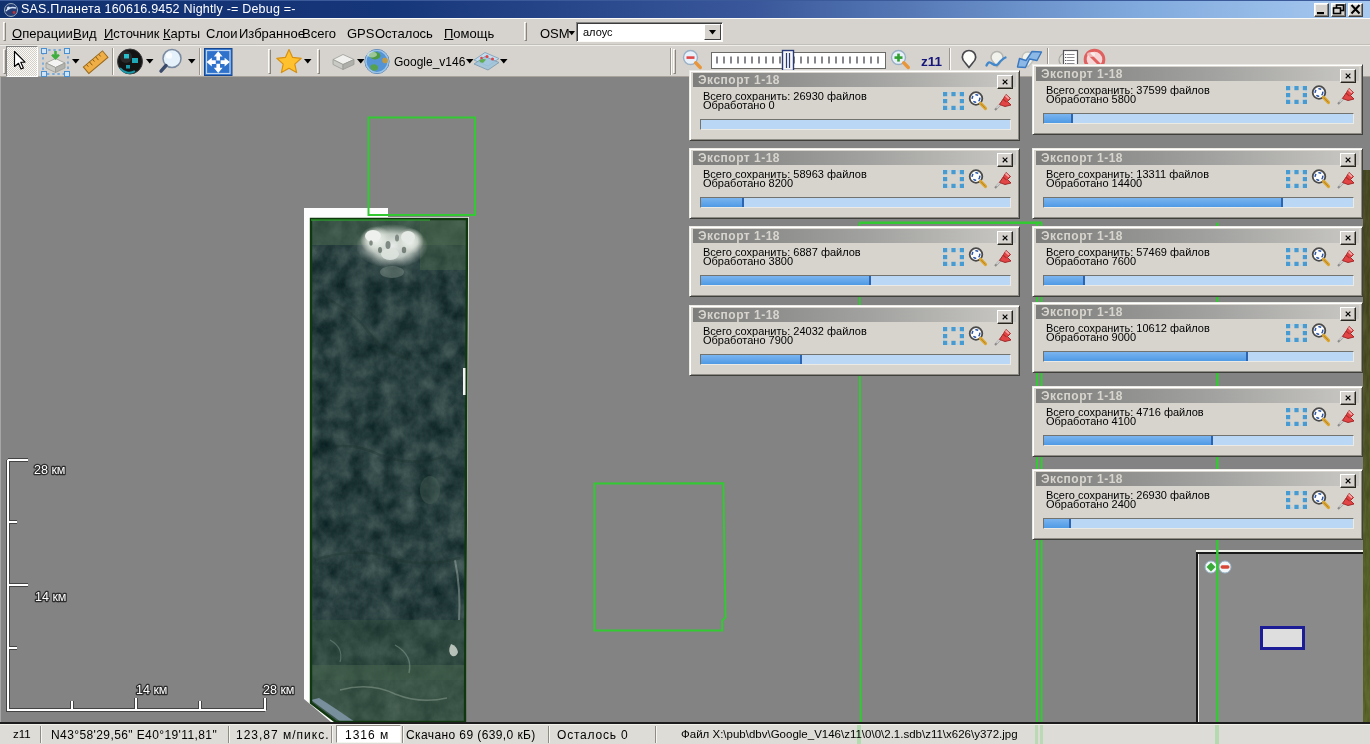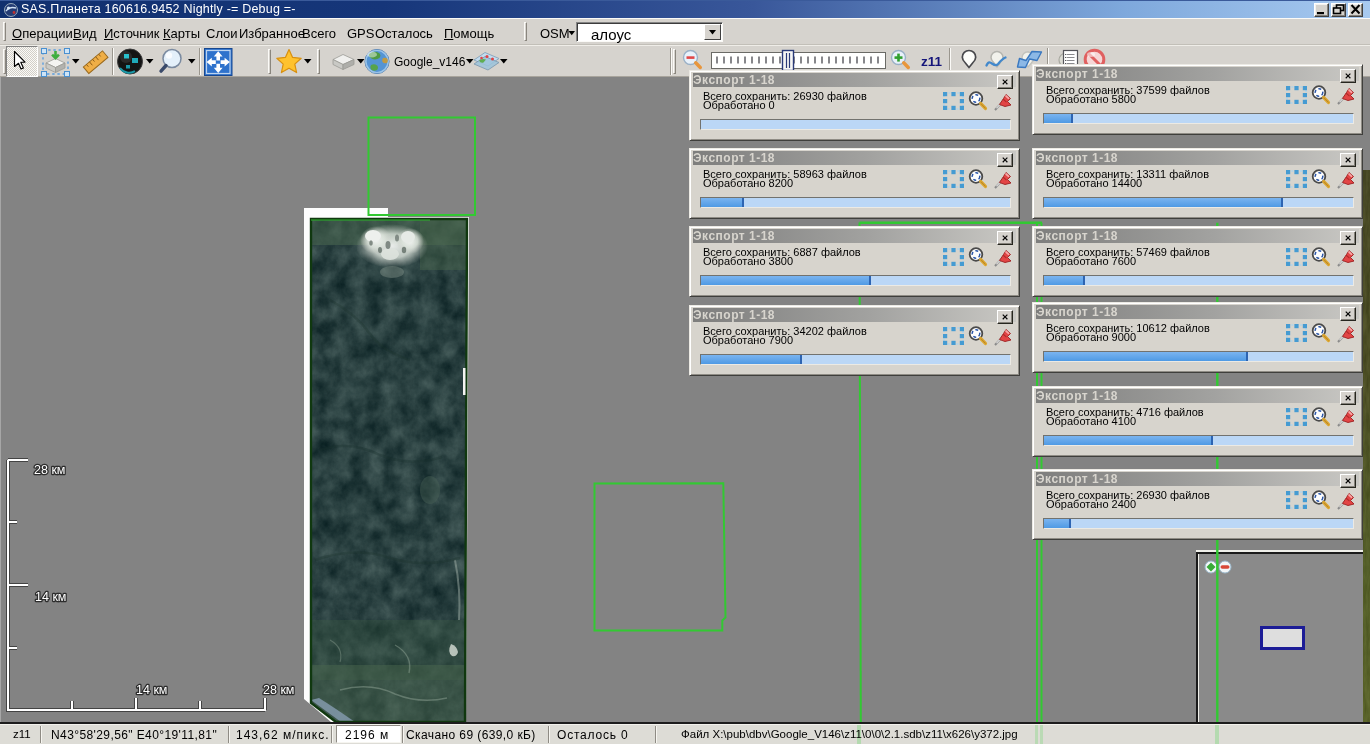--- a/index.html
+++ b/index.html
@@ -10,21 +10,21 @@
 .wbtn{position:absolute;top:2px;width:15px;height:14px;background:#d6d3ce;border:1px solid;border-color:#fff #404040 #404040 #fff;box-shadow:inset -1px -1px 0 #85827c, inset 1px 1px 0 #f4f2ee}
 .menubar{position:absolute;left:0;top:18px;width:1370px;height:26px;background:#d6d3ce;border-top:1px solid #fbfaf7}
 .mi{position:absolute;top:7px;color:#000;font-size:13px;white-space:pre}
 .grip{position:absolute;width:3px;background:#d6d3ce;border-left:1px solid #fbfaf7;border-top:1px solid #fbfaf7;border-right:1px solid #8a867e;border-bottom:1px solid #8a867e}
 .toolbar{position:absolute;left:0;top:44px;width:1370px;height:33px;background:#d6d3ce;border-bottom:1px solid #a8a49c;border-top:1px solid #c2bfb8;box-shadow:inset 0 1px 0 #efede8}
 .sep{position:absolute;width:2px;border-left:1px solid #9a968e;border-right:1px solid #fbfaf7}
 .statusbar{position:absolute;left:0;top:722px;width:1370px;height:22px;background:#dddcd6;border-top:2px solid #1c1c1c;box-shadow:inset 0 1px 0 #f2f1ec;color:#000;z-index:30}
 .st{position:absolute;top:4px;font-size:12px;letter-spacing:0.4px;white-space:pre}
 .ssep{position:absolute;top:2px;height:17px;width:2px;border-left:1px solid #8e8b84;border-right:1px solid #f6f5f0}
 .dlg{position:absolute;width:331px;height:71px;background:#d7d4cd;border:1px solid;border-color:#eceae4 #3f3f3c #3f3f3c #eceae4;box-shadow:inset 1px 1px 0 #ffffff, inset -1px -1px 0 #8f8c85;z-index:10}
-.ttl{position:absolute;left:3px;top:2px;right:3px;height:14px;background:linear-gradient(90deg,#7e7e7d 0%,#a2a2a0 55%,#c9c8c4 100%);color:#d8d5ce;font-weight:bold;font-size:12px;line-height:14px;letter-spacing:0.5px}
+.ttl{position:absolute;left:3px;top:2px;right:3px;height:14px;background:linear-gradient(90deg,#7e7e7d 0%,#a2a2a0 55%,#c9c8c4 100%);color:#d8d5ce;font-weight:bold;font-size:12px;line-height:14px;padding-left:5px;letter-spacing:0.5px}
 .cls{position:absolute;top:4px;right:6px;width:16px;height:14px;background:#d6d3ce;border:1px solid;border-color:#fff #26261f #26261f #fff;box-shadow:inset -1px -1px 0 #84817a;text-align:center;font-size:8.5px;font-weight:bold;line-height:12px;color:#000}
 .t1{position:absolute;left:13px;top:19px;font-size:11px;color:#000}
 .t2{position:absolute;left:13px;top:28px;font-size:11px;color:#000}
 .pb{position:absolute;left:10px;top:48px;width:311px;height:11px;background:#bbd7f6;border:1px solid;border-color:#72726e #eceae4 #eceae4 #72726e}
 .pf{height:100%;background:linear-gradient(#7ab4f0,#4f9ae4);border-right:2px solid #2d64b2}
 .dico{position:absolute;left:250px;top:19px}
 .minimap{position:absolute;left:1196px;top:550px;width:174px;height:172px;z-index:4}
 </style></head>
 <body>
 
@@ -59,21 +59,21 @@
  <div class="mi" style="left:302px">Всего</div>
  <div class="mi" style="left:347px">GPS</div>
  <div class="mi" style="left:375px">Осталось</div>
  <div class="mi" style="left:444px"><u>П</u>омощь</div>
  <div class="grip" style="left:524px;top:3px;height:19px"></div>
  <div class="mi" style="left:540px">OSM</div>
  <svg class="abs" style="left:568px;top:12px" width="8" height="5" viewBox="0 0 8 5">
       <path d="M0.5,0 h6.5 l-3.25,4.2 z" fill="#000"></path>
     </svg>
  <div class="abs" style="left:576px;top:3px;width:147px;height:20px;background:#fff;border:1px solid;border-color:#848484 #fbfaf7 #fbfaf7 #848484;box-shadow:inset 1px 1px 0 #3c3c3c">
-   <div class="abs" style="left:14px;top:3px;font-size:15px">алоус</div>
+   <div class="abs" style="left:6px;top:3px;font-size:11px">алоус</div>
    <div class="abs" style="right:1px;top:1px;width:17px;height:16px;background:#d6d3ce;border:1px solid;border-color:#fff #404040 #404040 #fff"><svg width="15" height="14" viewBox="0 0 15 14">
           <path d="M4,5 h7 l-3.5,4.5 z" fill="#000"></path>
         </svg></div>
  </div>
 </div>
 
 <div class="toolbar">
  <div class="grip" style="left:3px;top:4px;height:25px"></div>
  <div class="abs" style="left:6px;top:1px;width:32px;height:31px;background-image:repeating-conic-gradient(#fbfaf7 0% 25%, #d2cfc8 25% 50%);background-size:2px 2px;border:1px solid;border-color:#808080 #fff #fff #808080"></div>
  <div class="sep" style="left:112px;top:3px;height:27px"></div>
@@ -354,21 +354,21 @@
  <svg class="dico" width="74" height="24" viewBox="0 0 74 24">
       <use href="#dlgico"></use>
     </svg>
  <div class="pb">
       <div class="pf" style="width:170px"></div>
     </div>
 </div>
 <div class="dlg" style="left:689px;top:305px">
  <div class="ttl">Экспорт 1-18</div>
     <div class="cls">✕</div>
- <div class="t1">Всего сохранить: 34202 файлов</div>
+ <div class="t1">Всего сохранить: 24032 файлов</div>
     <div class="t2">Обработано 7900</div>
  <svg class="dico" width="74" height="24" viewBox="0 0 74 24">
       <use href="#dlgico"></use>
     </svg>
  <div class="pb">
       <div class="pf" style="width:101px"></div>
     </div>
 </div>
 <div class="dlg" style="left:1032px;top:64px">
  <div class="ttl">Экспорт 1-18</div>
@@ -469,23 +469,23 @@
 
 <div class="statusbar">
  <div class="abs" style="left:857px;top:1px;width:4px;height:21px;background:rgba(120,215,120,0.4)"></div>
  <div class="abs" style="left:1035px;top:1px;width:3px;height:21px;background:rgba(120,215,120,0.35)"></div>
  <div class="abs" style="left:1040px;top:1px;width:3px;height:21px;background:rgba(120,215,120,0.35)"></div>
  <div class="abs" style="left:1215px;top:1px;width:4px;height:21px;background:rgba(120,215,120,0.4)"></div>
  <div class="st" style="left:13px;font-size:11.5px;letter-spacing:0px">z11</div>
  <div class="ssep" style="left:40px"></div>
  <div class="st" style="left:51px">N43°58'29,56" E40°19'11,81"</div>
  <div class="ssep" style="left:228px"></div>
- <div class="st" style="left:236px;letter-spacing:1px">143,62 м/пикс.</div>
+ <div class="st" style="left:236px;letter-spacing:1px">123,87 м/пикс.</div>
  <div class="ssep" style="left:331px"></div>
  <div class="abs" style="left:336px;top:1px;width:65px;height:18px;background:#fff;border:1px solid;border-color:#8e8b84 #f6f5f0 #f6f5f0 #8e8b84"></div>
- <div class="st" style="left:345px;letter-spacing:1px">2196 м</div>
+ <div class="st" style="left:345px;letter-spacing:1px">1316 м</div>
  <div class="ssep" style="left:402px"></div>
  <div class="st" style="left:406px">Скачано 69 (639,0 кБ)</div>
  <div class="ssep" style="left:548px"></div>
  <div class="st" style="left:557px;letter-spacing:0.8px">Осталось 0</div>
  <div class="ssep" style="left:655px"></div>
  <div class="st" style="left:681px;font-size:11.5px;letter-spacing:0px">Файл X:\pub\dbv\Google_V146\z11\0\0\2.1.sdb\z11\x626\y372.jpg</div>
 </div>
 
 </body></html>

